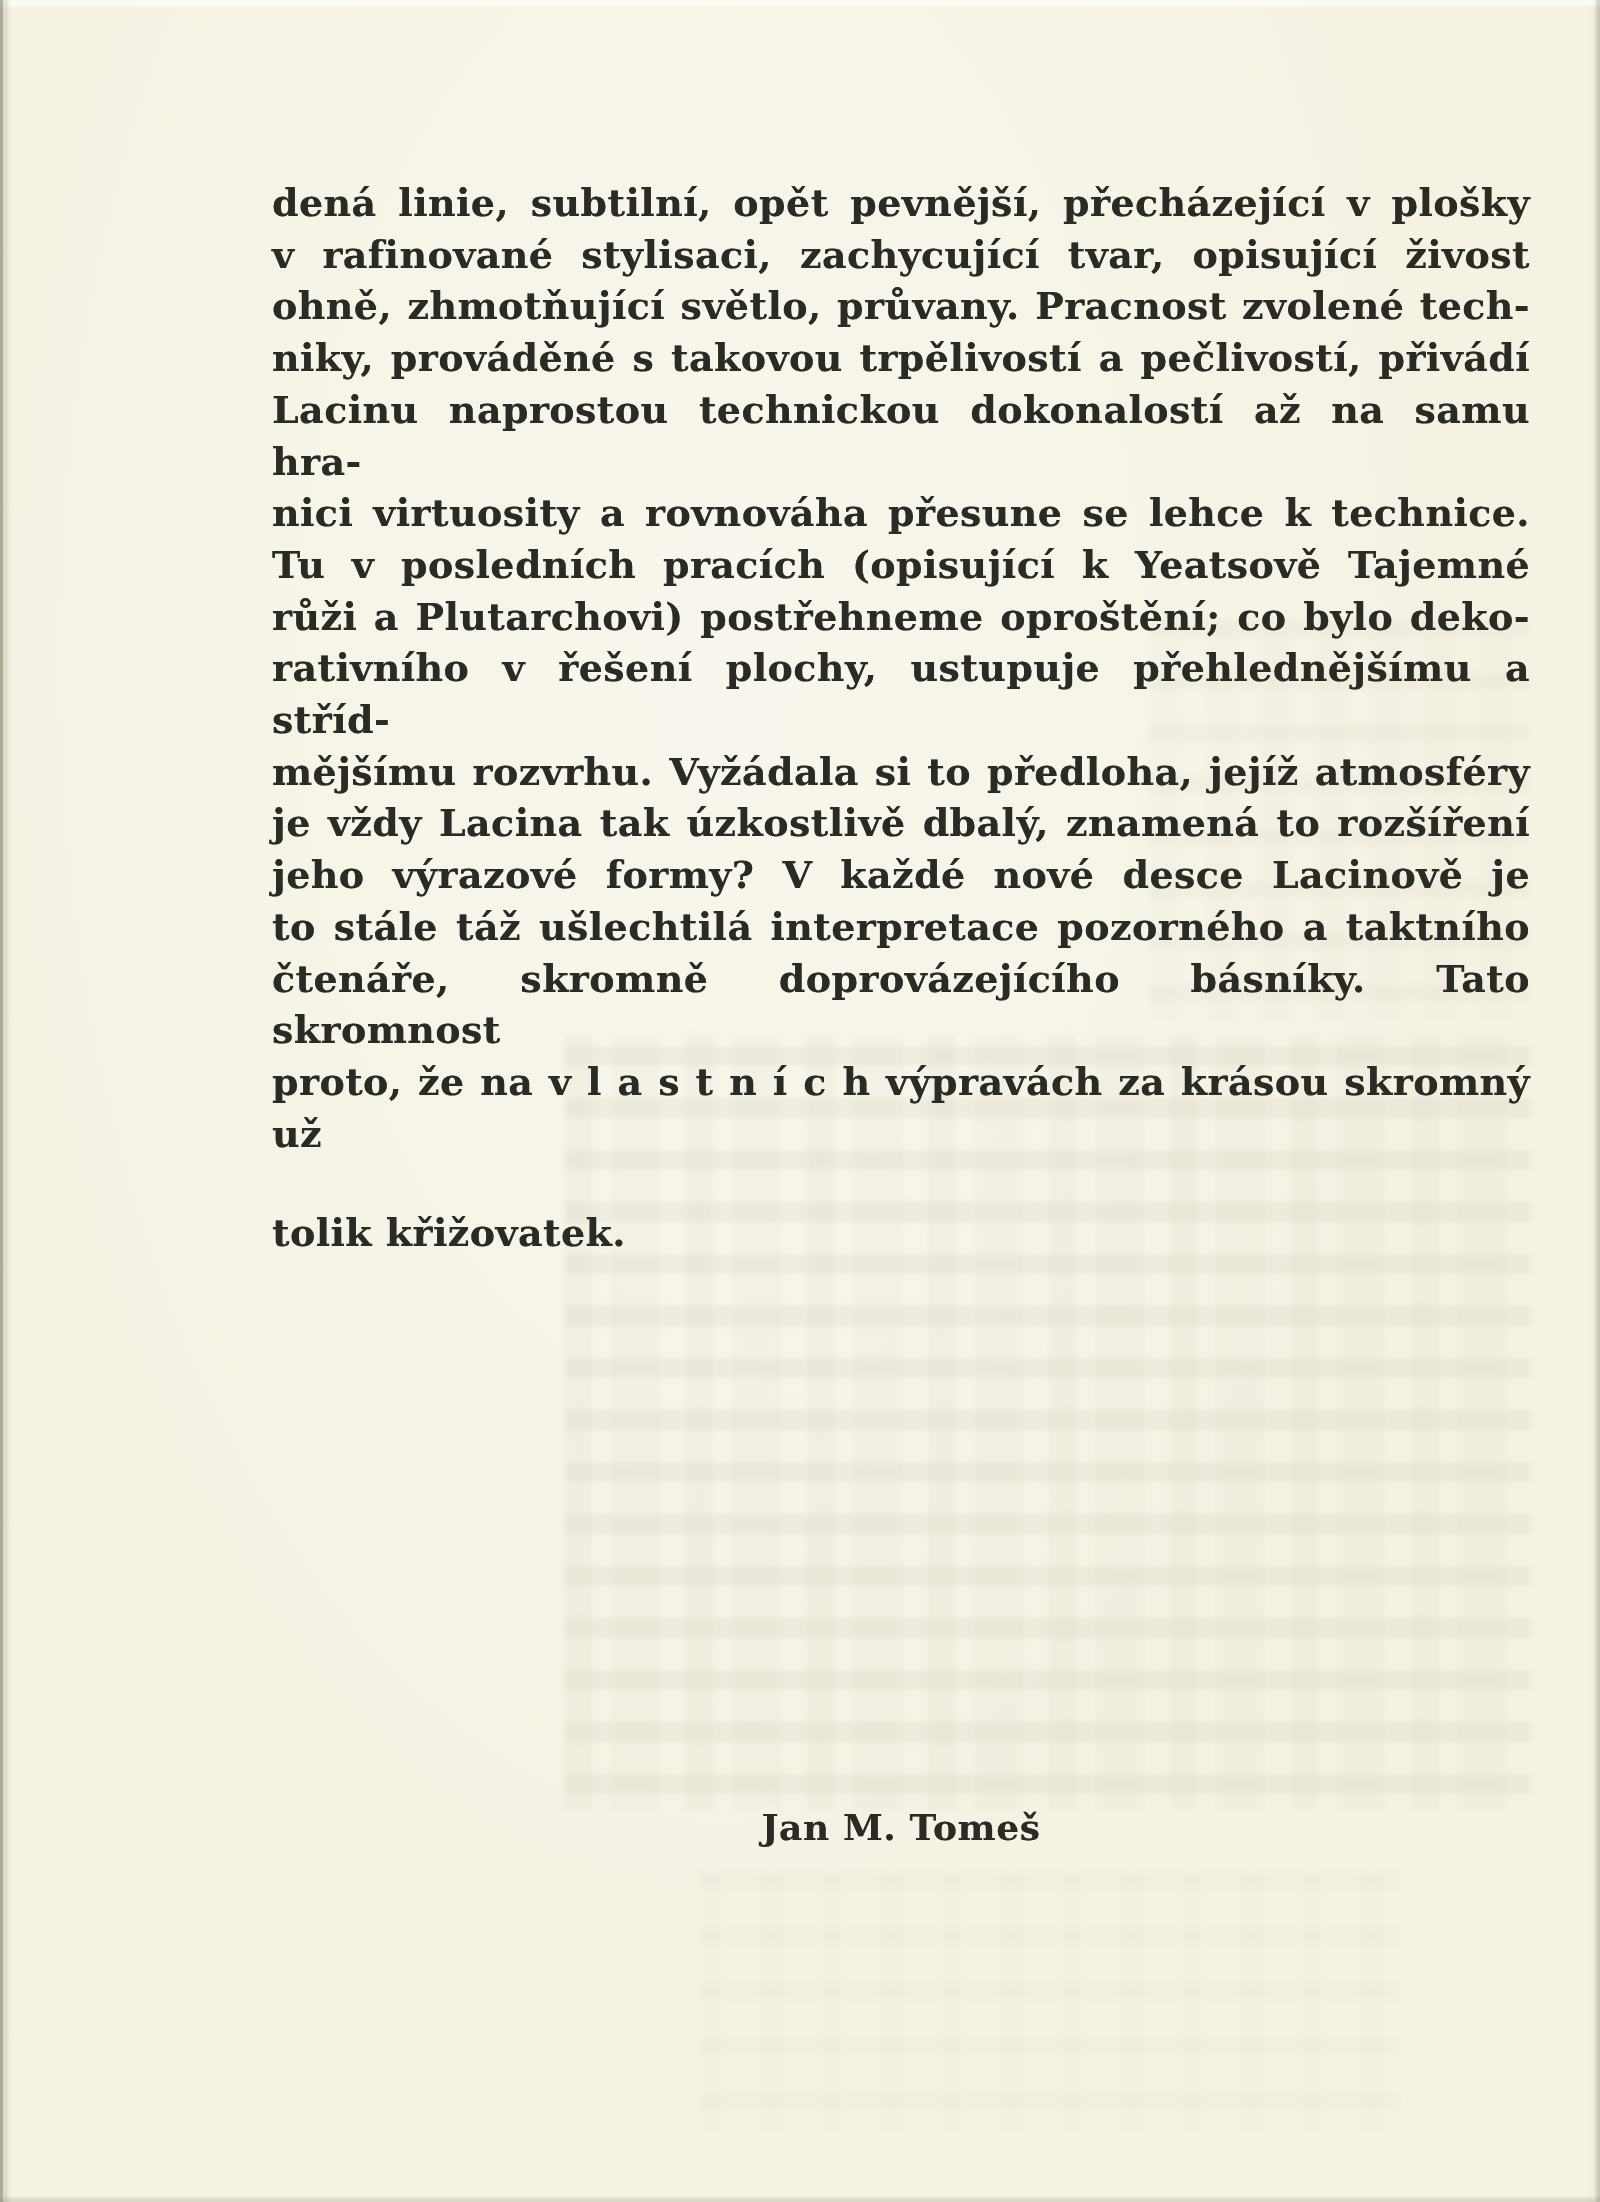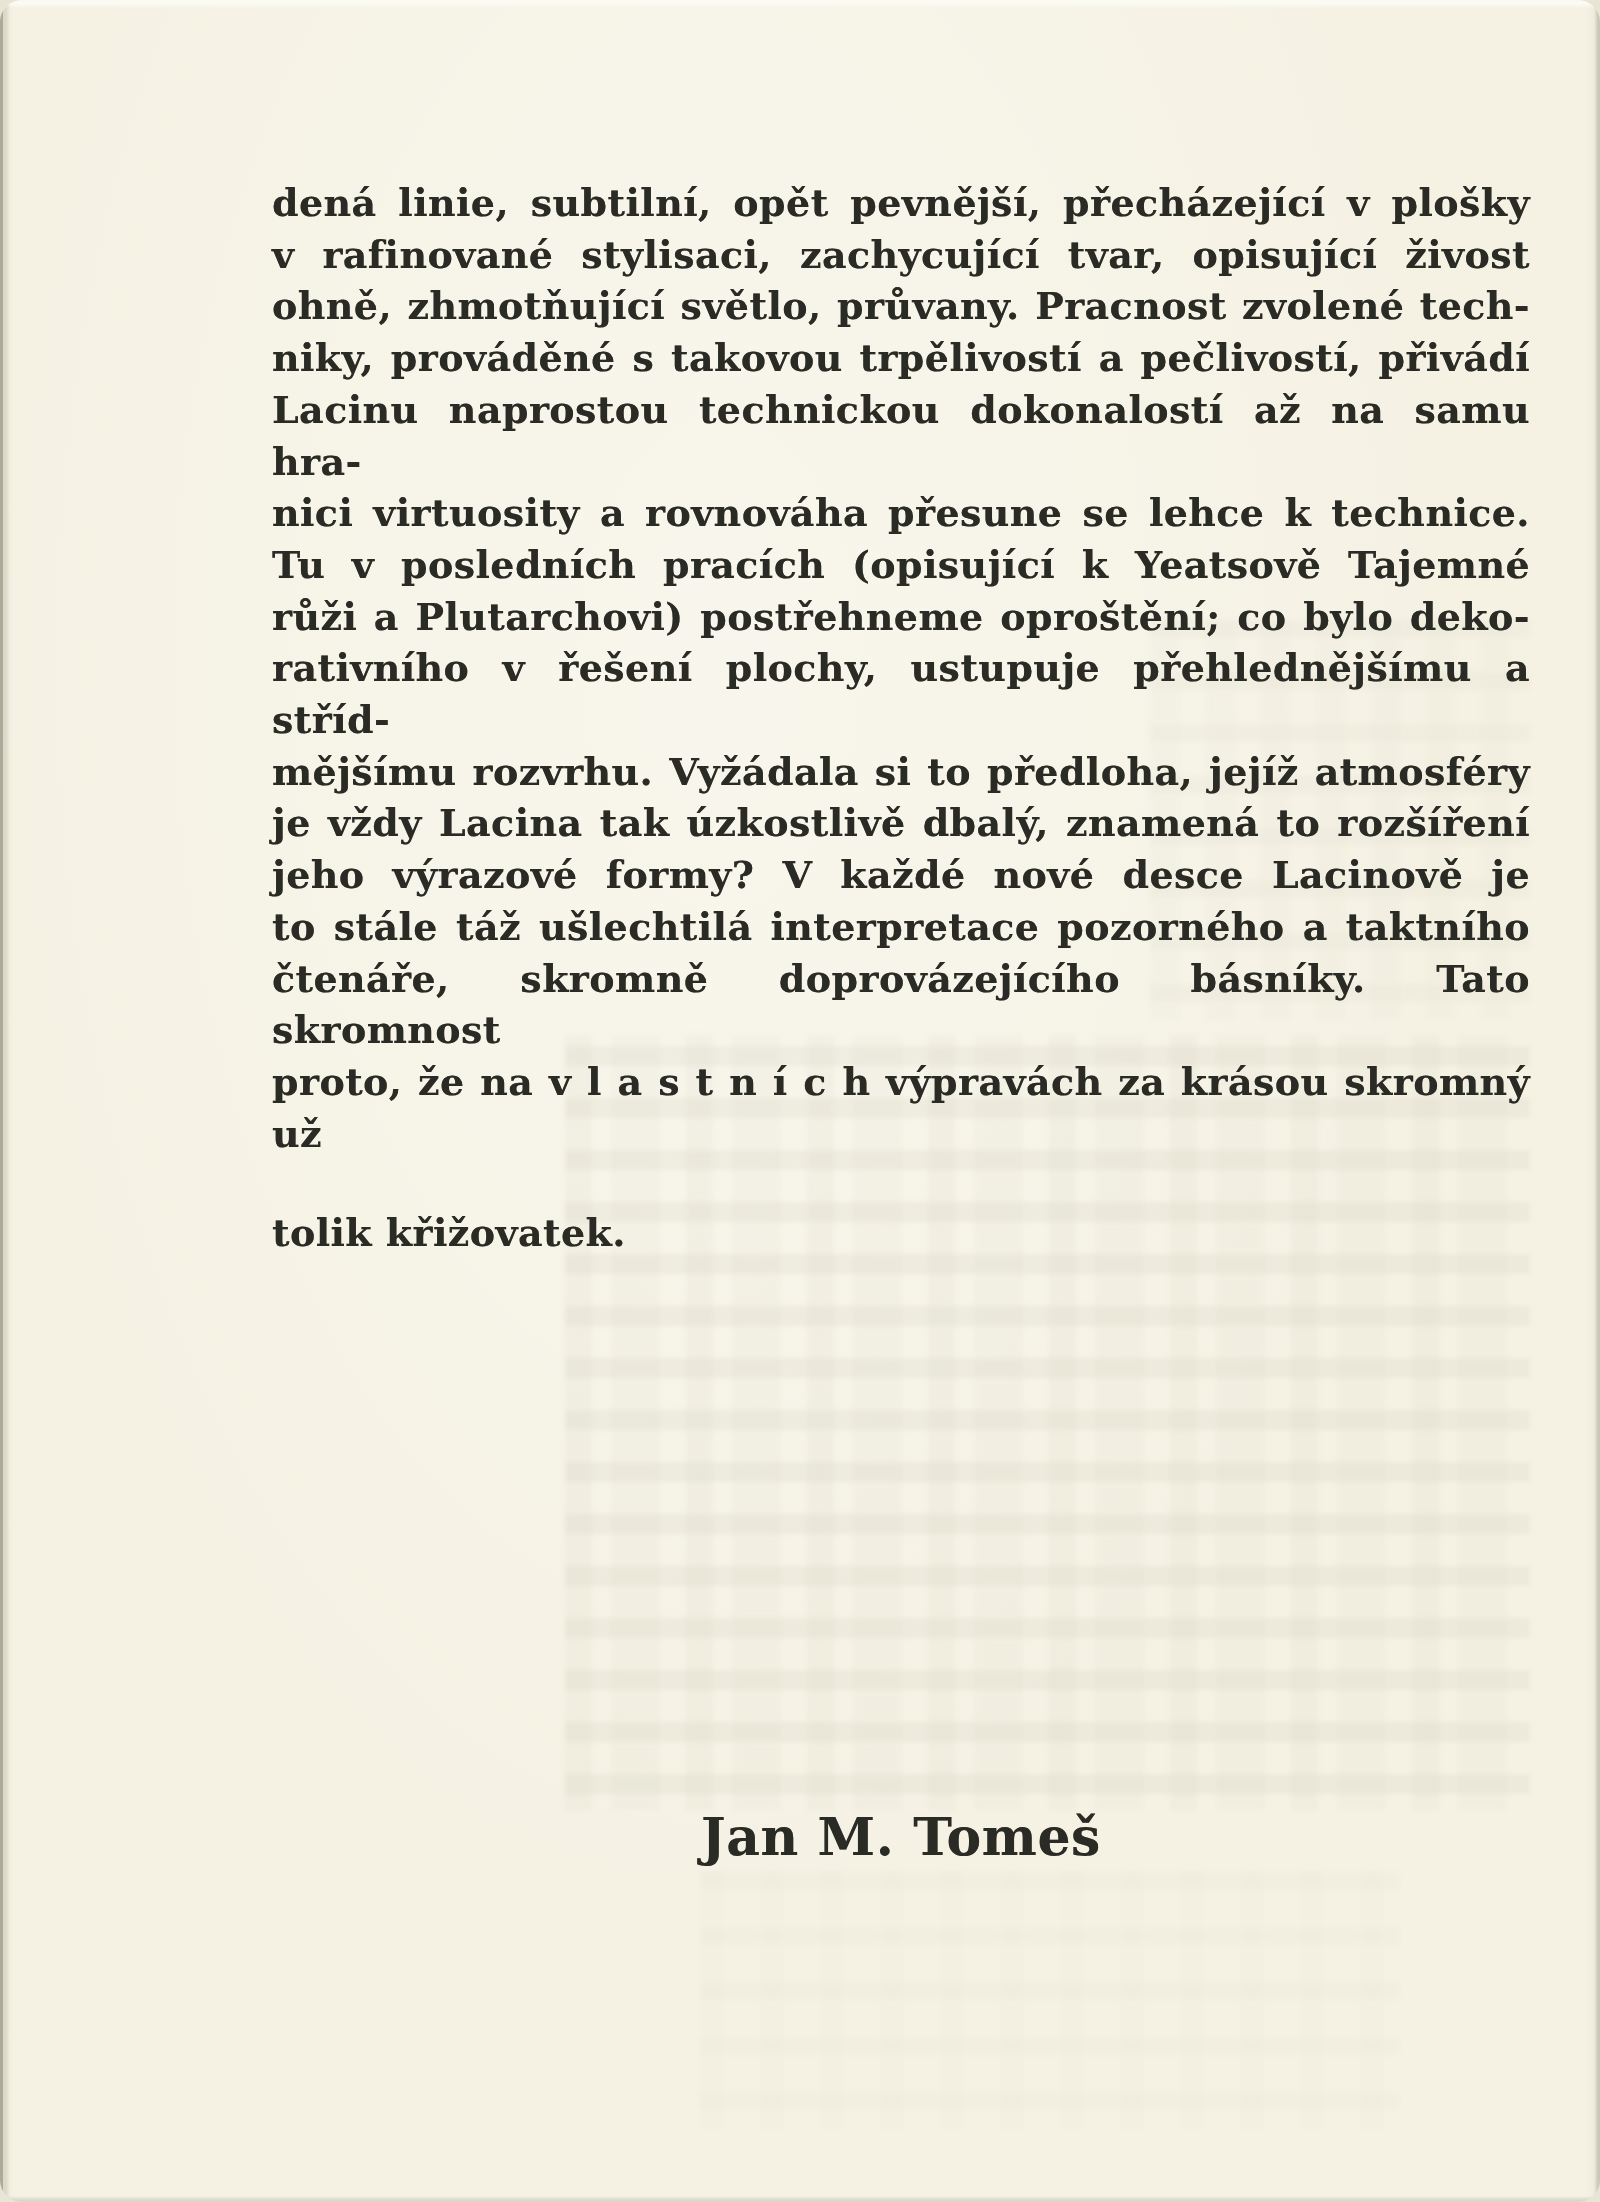--- a/index.html
+++ b/index.html
@@ -9,21 +9,20 @@
     font-family: "DejaVu Serif", serif;
   }
   .page {
     position: absolute; left: 0; top: 0;
     width: 1600px; height: 2202px;
     background:
       radial-gradient(ellipse at 45% 30%, rgba(255,255,252,0.35), rgba(0,0,0,0) 60%),
       linear-gradient(90deg, #eeeadb 0px, #f5f2e4 14px, #f5f2e4 1586px, #ece8d8 1600px),
       #f5f2e4;
     overflow: hidden;
-    border-radius: 22px;
   }
   
   .edge-left {
     position: absolute; left: 0; top: 0; width: 10px; height: 2202px;
     background: linear-gradient(90deg, rgba(120,117,100,0.55) 0 3px, rgba(160,157,138,0.25) 3px 6px, rgba(160,157,138,0) 10px);
   }
   .edge-top {
     position: absolute; left: 0; top: 0; width: 1600px; height: 8px;
     background: linear-gradient(180deg, rgba(252,251,244,0.9) 0 4px, rgba(252,251,244,0) 8px);
   }
@@ -54,21 +53,21 @@
   .line.flush {
     text-align-last: left;
     margin-top: 48px;
   }
 
   .signature {
     position: absolute;
     left: 272px; top: 1806px; width: 1258px;
     text-align: center;
     color: #2b2b26;
-    font-size: 52px;
+    font-size: 36px;
     font-weight: 700;
     letter-spacing: 0.6px;
     text-shadow: 0 0 0.6px rgba(43,43,38,0.55);
   }
 
   
   .bleed {
     position: absolute;
     filter: blur(2.5px);
     opacity: 0.5;

